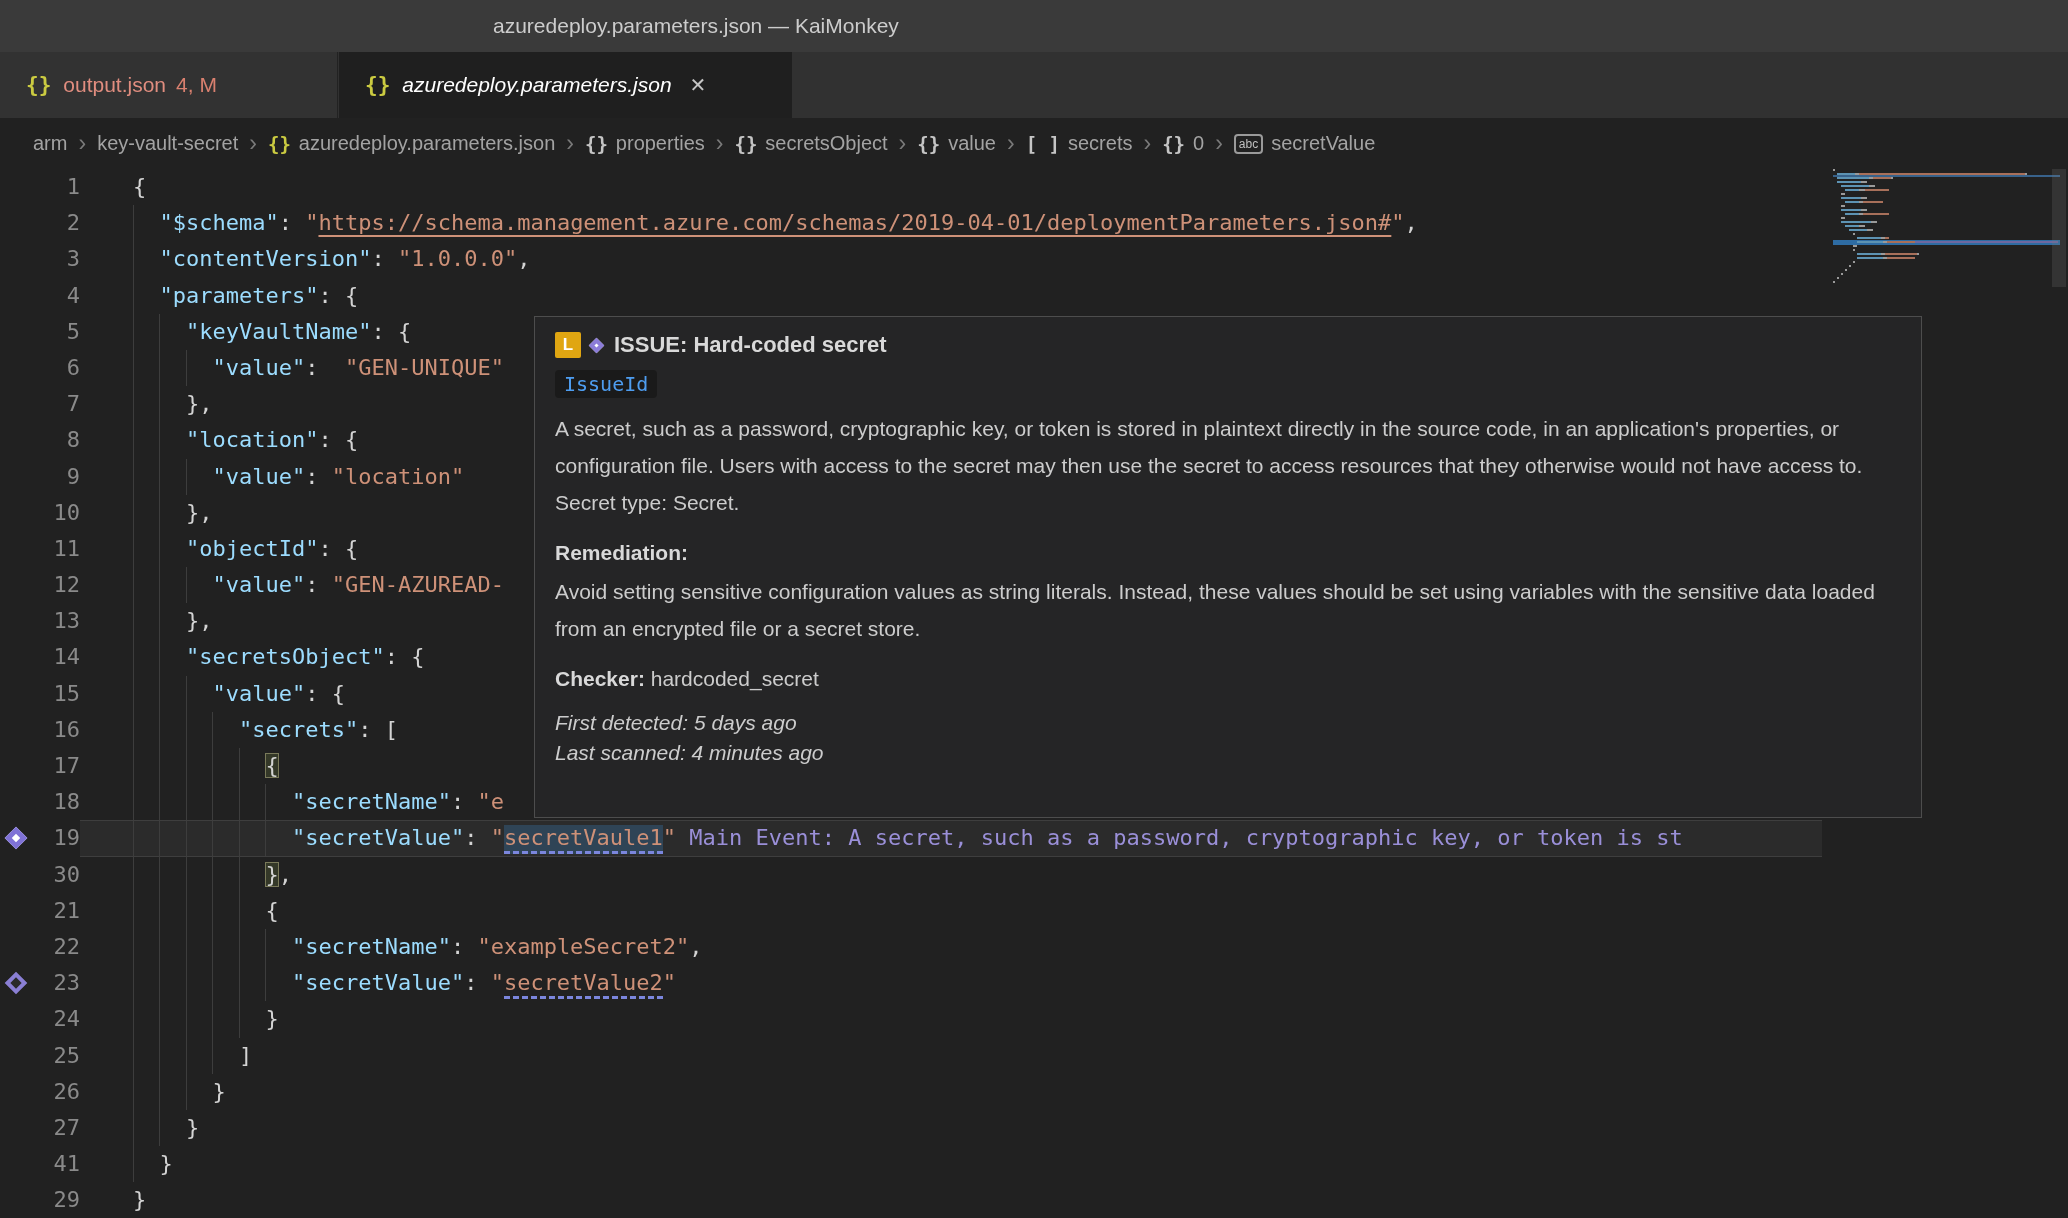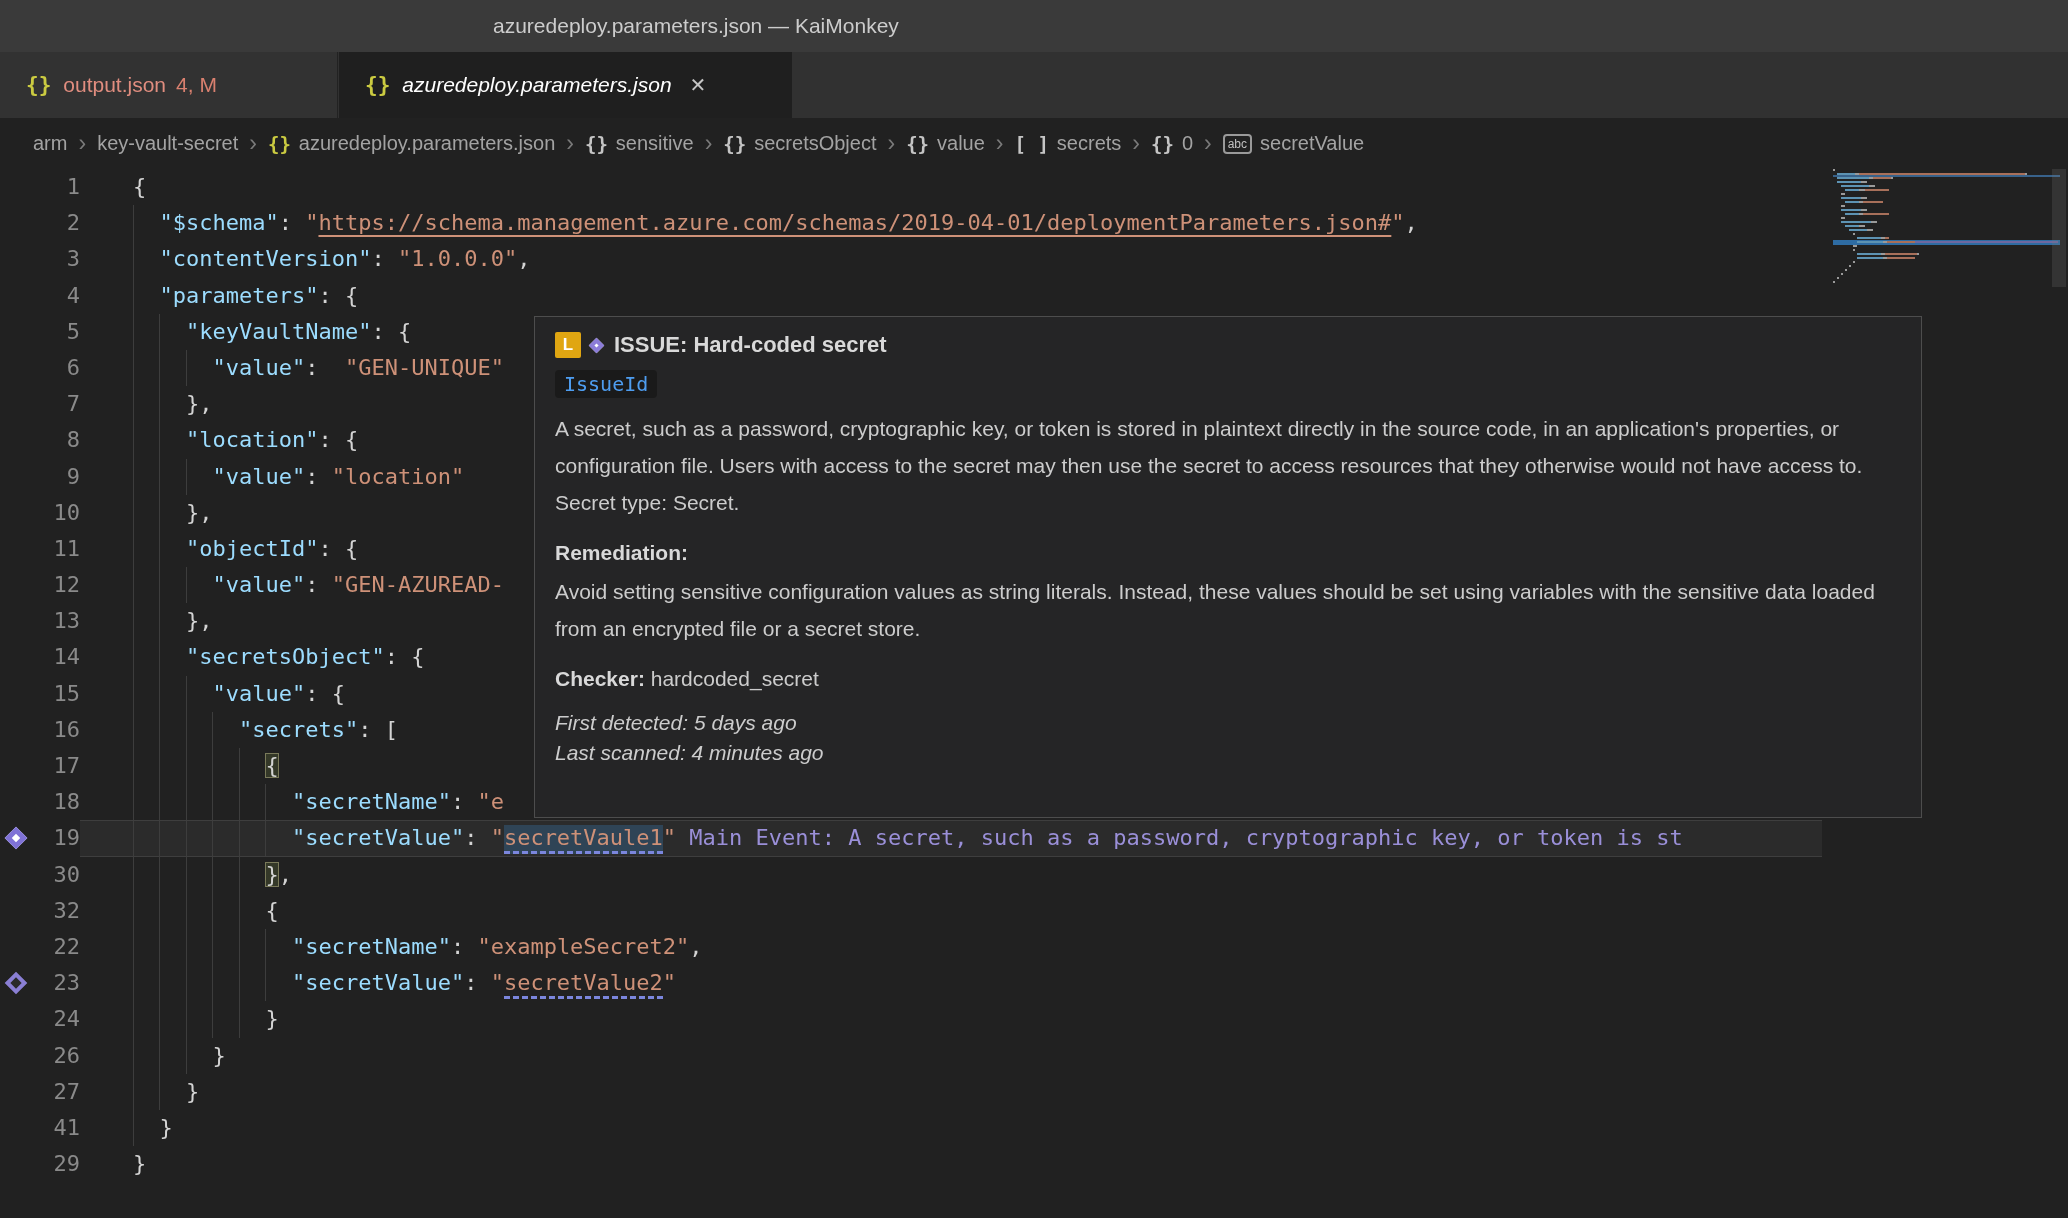--- a/index.html
+++ b/index.html
@@ -125,21 +125,21 @@
       <span class="">key-vault-secret</span>
     </span>
     <span class="bc-sep">›</span>
     <span class="bc-item">
       <span class="bc-ic yellow">{}</span>
       <span class="">azuredeploy.parameters.json</span>
     </span>
     <span class="bc-sep">›</span>
     <span class="bc-item">
       <span class="bc-ic">{}</span>
-      <span class="">sensitive</span>
+      <span class="">properties</span>
     </span>
     <span class="bc-sep">›</span>
     <span class="bc-item">
       <span class="bc-ic">{}</span>
       <span class="">secretsObject</span>
     </span>
     <span class="bc-sep">›</span>
     <span class="bc-item">
       <span class="bc-ic">{}</span>
       <span class="">value</span>
@@ -236,34 +236,38 @@
     </div>
     <div class="row current">
       <div class="gutter">19<span class="marker filled"></span></div>
       <div class="codeline" style="padding-left: 133px;"><span class="guide" style="left: 133px;"></span><span class="guide" style="left: 159.48px;"></span><span class="guide" style="left: 185.96px;"></span><span class="guide" style="left: 212.44px;"></span><span class="guide" style="left: 238.92px;"></span><span class="guide" style="left: 265.4px;"></span><span class="sp">            </span><span class="sk">"secretValue"</span><span class="sp">: </span><span class="ss">"</span><span class="shl">secretVaule1</span><span class="ss">"</span><span class="sghost"> Main Event: A secret, such as a password, cryptographic key, or token is st</span></div>
     </div>
     <div class="row">
       <div class="gutter">30</div>
       <div class="codeline" style="padding-left: 133px;"><span class="guide" style="left: 133px;"></span><span class="guide" style="left: 159.48px;"></span><span class="guide" style="left: 185.96px;"></span><span class="guide" style="left: 212.44px;"></span><span class="guide" style="left: 238.92px;"></span><span class="sp">          </span><span class="sbm">}</span><span class="sp">,</span></div>
     </div>
     <div class="row">
-      <div class="gutter">32</div>
+      <div class="gutter">21</div>
       <div class="codeline" style="padding-left: 133px;"><span class="guide" style="left: 133px;"></span><span class="guide" style="left: 159.48px;"></span><span class="guide" style="left: 185.96px;"></span><span class="guide" style="left: 212.44px;"></span><span class="guide" style="left: 238.92px;"></span><span class="sp">          {</span></div>
     </div>
     <div class="row">
       <div class="gutter">22</div>
       <div class="codeline" style="padding-left: 133px;"><span class="guide" style="left: 133px;"></span><span class="guide" style="left: 159.48px;"></span><span class="guide" style="left: 185.96px;"></span><span class="guide" style="left: 212.44px;"></span><span class="guide" style="left: 238.92px;"></span><span class="guide" style="left: 265.4px;"></span><span class="sp">            </span><span class="sk">"secretName"</span><span class="sp">: </span><span class="ss">"exampleSecret2"</span><span class="sp">,</span></div>
     </div>
     <div class="row">
       <div class="gutter">23<span class="marker outline"></span></div>
       <div class="codeline" style="padding-left: 133px;"><span class="guide" style="left: 133px;"></span><span class="guide" style="left: 159.48px;"></span><span class="guide" style="left: 185.96px;"></span><span class="guide" style="left: 212.44px;"></span><span class="guide" style="left: 238.92px;"></span><span class="guide" style="left: 265.4px;"></span><span class="sp">            </span><span class="sk">"secretValue"</span><span class="sp">: </span><span class="ss">"</span><span class="sdash">secretValue2</span><span class="ss">"</span></div>
     </div>
     <div class="row">
       <div class="gutter">24</div>
       <div class="codeline" style="padding-left: 133px;"><span class="guide" style="left: 133px;"></span><span class="guide" style="left: 159.48px;"></span><span class="guide" style="left: 185.96px;"></span><span class="guide" style="left: 212.44px;"></span><span class="guide" style="left: 238.92px;"></span><span class="sp">          }</span></div>
+    </div>
+    <div class="row">
+      <div class="gutter">25</div>
+      <div class="codeline" style="padding-left: 133px;"><span class="guide" style="left: 133px;"></span><span class="guide" style="left: 159.48px;"></span><span class="guide" style="left: 185.96px;"></span><span class="guide" style="left: 212.44px;"></span><span class="sp">        ]</span></div>
     </div>
     <div class="row">
       <div class="gutter">26</div>
       <div class="codeline" style="padding-left: 133px;"><span class="guide" style="left: 133px;"></span><span class="guide" style="left: 159.48px;"></span><span class="guide" style="left: 185.96px;"></span><span class="sp">      }</span></div>
     </div>
     <div class="row">
       <div class="gutter">27</div>
       <div class="codeline" style="padding-left: 133px;"><span class="guide" style="left: 133px;"></span><span class="guide" style="left: 159.48px;"></span><span class="sp">    }</span></div>
     </div>
     <div class="row">

